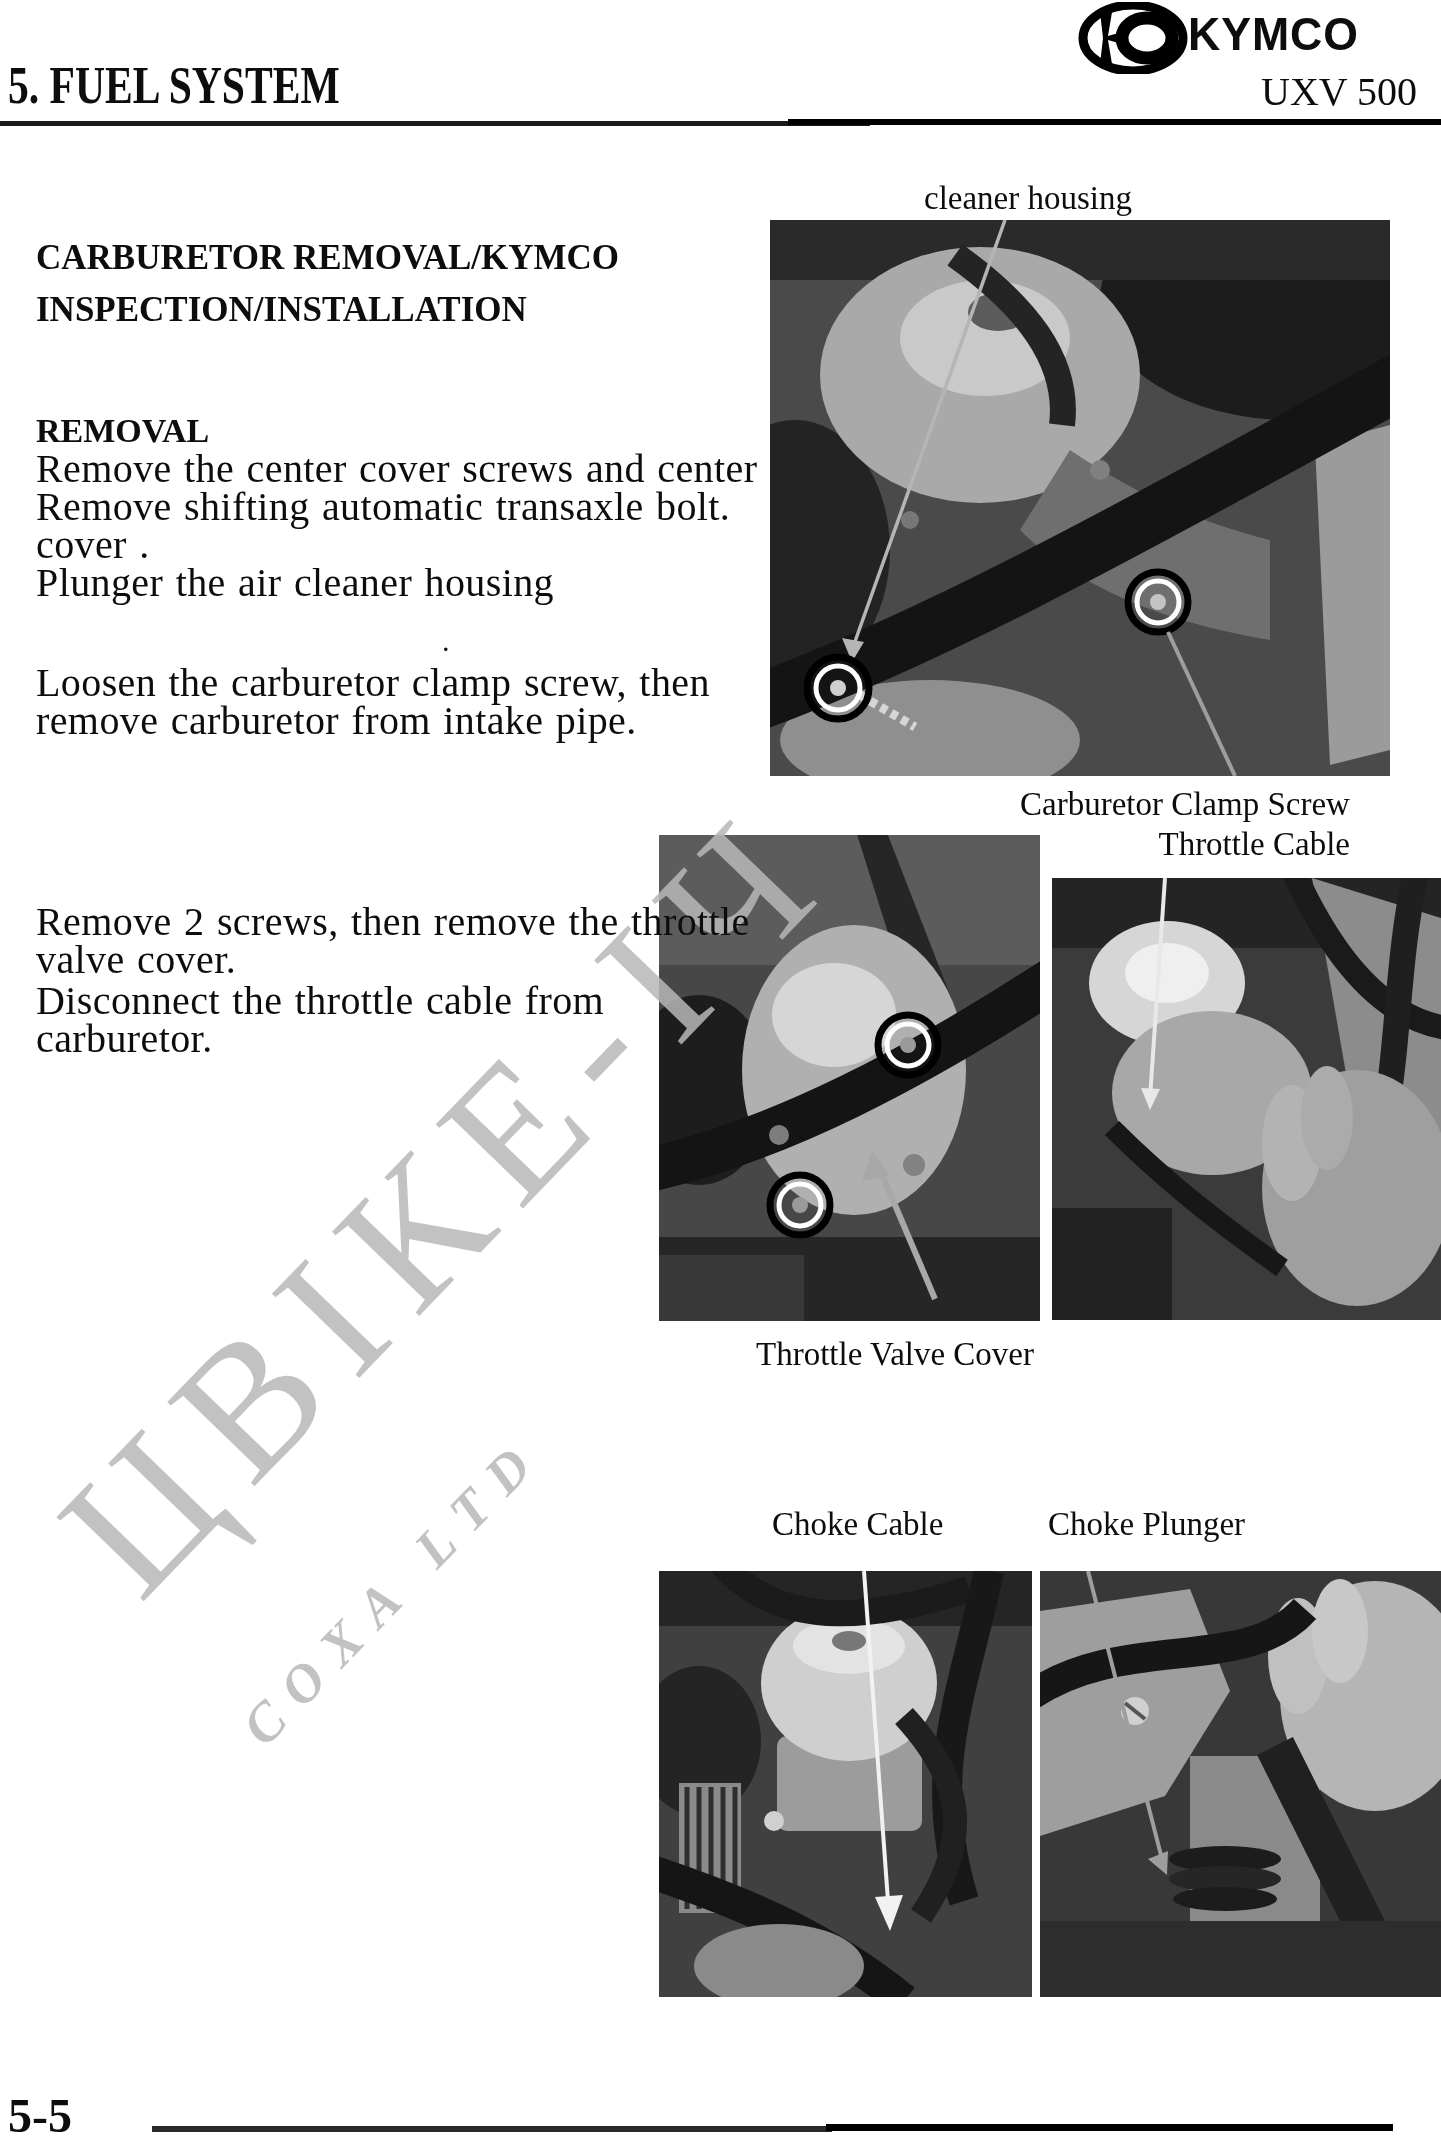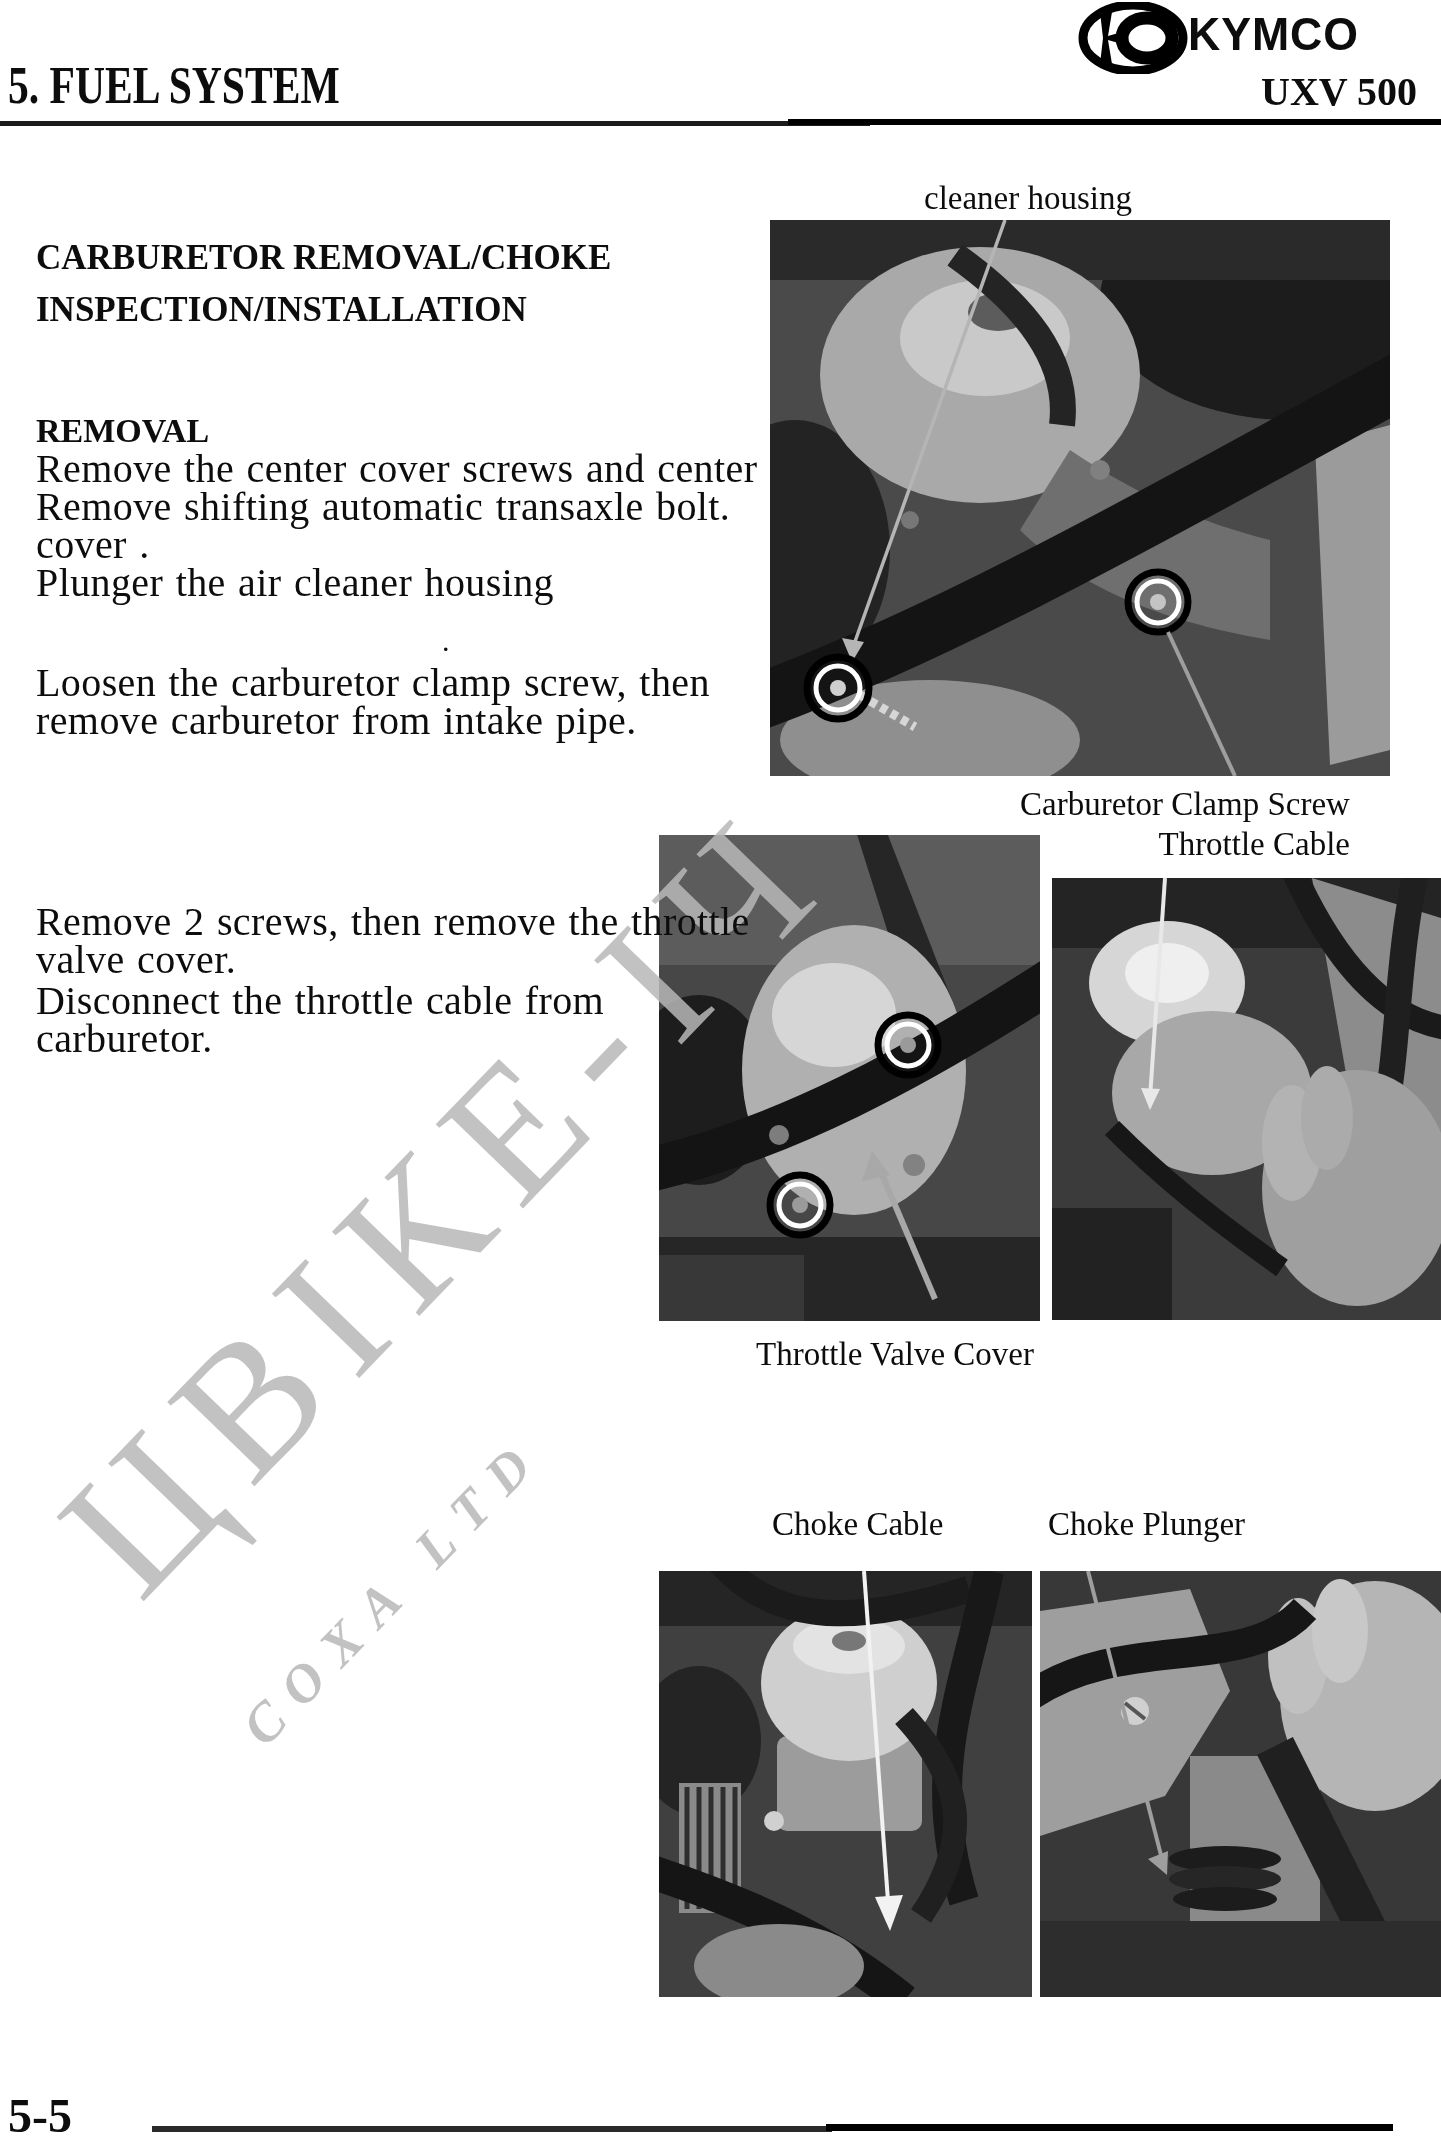--- a/index.html
+++ b/index.html
@@ -5,21 +5,21 @@
   html,body{margin:0;padding:0;background:#e8e8e8;}
   .page{position:relative;width:1441px;height:2144px;background:#ffffff;overflow:hidden;
         font-family:"Liberation Serif", serif;color:#0d0d0d;padding-left:24px;}
   .abs{position:absolute;}
   
   .chapter{left:8px;top:56px;font-size:52px;font-weight:bold;letter-spacing:0px;
            transform:scaleX(.80);transform-origin:0 0;white-space:nowrap;z-index:3;}
   .brand-wrap{left:1078px;top:2px;width:350px;height:72px;z-index:3;}
   .brand-text{left:1188px;top:6px;font-family:"Liberation Sans",sans-serif;font-weight:bold;
               font-size:47px;letter-spacing:1px;transform:scaleX(.95);transform-origin:0 0;z-index:3;}
-  .model{left:1245px;top:68px;width:172px;text-align:right;font-size:40px;font-weight:bold;z-index:3;}
+  .model{left:1245px;top:68px;width:172px;text-align:right;font-size:40px;font-weight:normal;z-index:3;}
   .rule-a{left:0;top:121px;width:870px;height:5px;background:#1b1b1b;z-index:3;}
   .rule-b{left:788px;top:119px;width:653px;height:6px;background:#000;z-index:3;}
   
   .sect-title{left:36px;top:232px;font-size:35px;font-weight:bold;line-height:52px;z-index:3;}
   .removal{left:36px;top:412px;font-size:34px;font-weight:bold;z-index:3;}
   .body-text{font-size:40px;line-height:38px;letter-spacing:.4px;word-spacing:2px;z-index:3;}
   .p1{left:36px;top:450px;}
   .stray-dot{left:442px;top:624px;font-size:30px;z-index:3;}
   .p2{left:36px;top:664px;}
   .p3{left:36px;top:903px;}
@@ -66,21 +66,21 @@
       <path d="M22,10 L34,10 L30,34 L44,30 L44,42 L30,38 L34,62 L22,62 L25,36 Z" fill="#000"></path>
       <ellipse cx="69" cy="36" rx="25" ry="20" fill="none" stroke="#000" stroke-width="13"></ellipse>
     </svg>
   </div>
   <div class="abs brand-text">KYMCO</div>
   <div class="abs model">UXV 500</div>
   <div class="abs rule-a"></div>
   <div class="abs rule-b"></div>
 
   <div class="abs sect-title">
-    <div>CARBURETOR REMOVAL/CHOKE</div>
+    <div>CARBURETOR REMOVAL/KYMCO</div>
     <div>INSPECTION/INSTALLATION</div>
   </div>
 
   <div class="abs removal">REMOVAL</div>
 
   <div class="abs body-text p1">
     <div>Remove the center cover screws and center</div>
     <div>Remove shifting automatic transaxle bolt.</div>
     <div>cover .</div>
     <div>Plunger the air cleaner housing</div>

